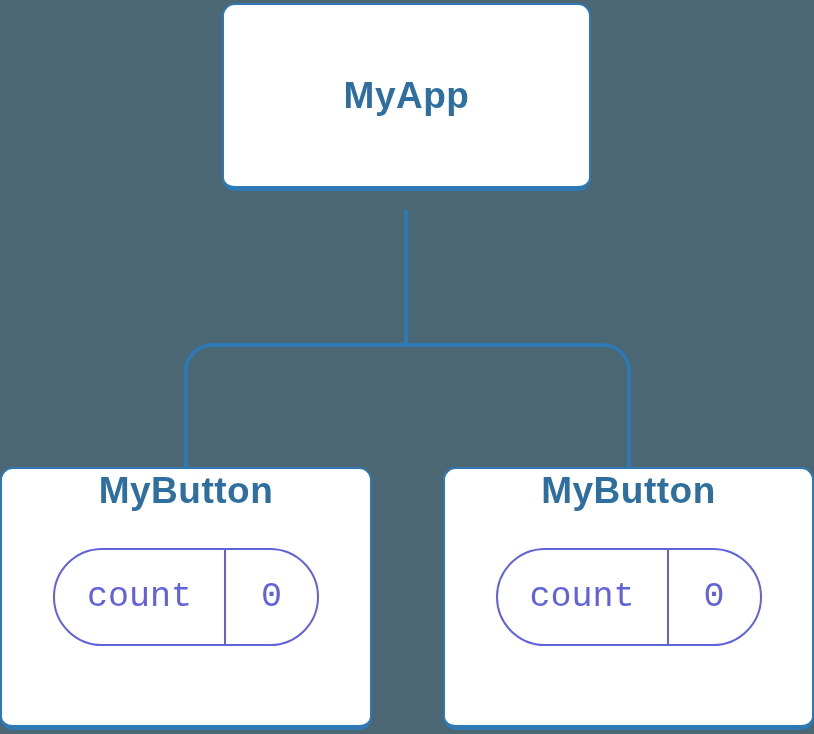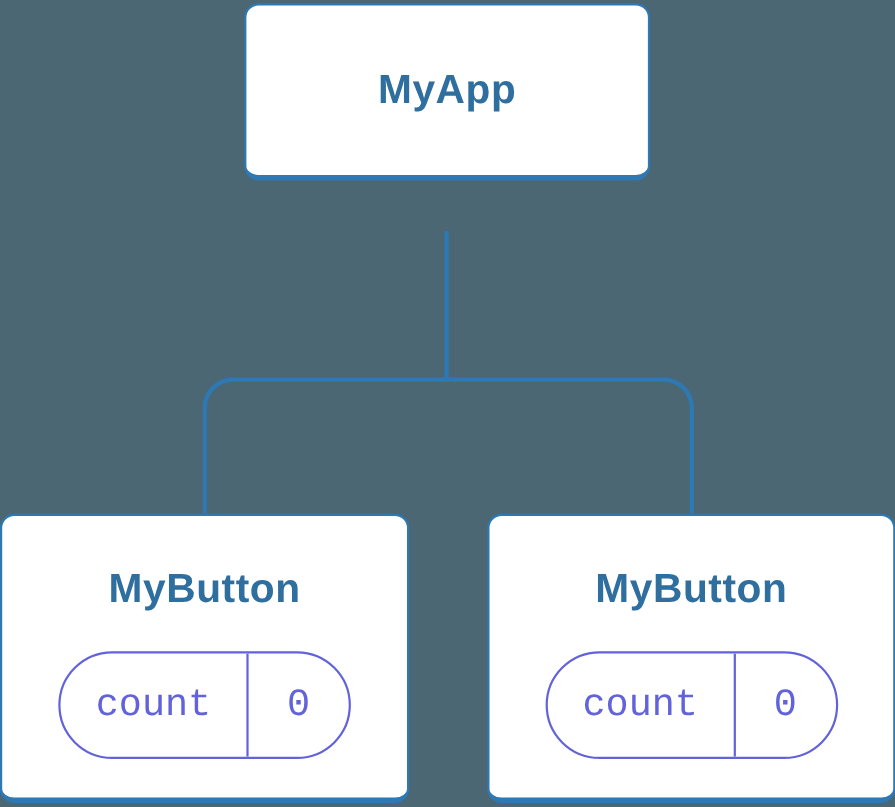--- a/index.html
+++ b/index.html
@@ -22,21 +22,21 @@
   }
   .node {
     position: absolute;
     background: var(--node-bg);
     border: 2px solid var(--line);
     border-bottom-width: 5px;
     border-radius: 13px;
   }
   .root-node {
     left: 222px; top: 3px;
-    width: 369px; height: 161px;
+    width: 369px; height: 188px;
     display: flex; align-items: center; justify-content: center;
   }
   .node-title {
     font-size: 37px;
     font-weight: 600;
     letter-spacing: 0.5px;
     color: var(--title);
     line-height: 44px;
     text-align: center;
   }
@@ -52,21 +52,20 @@
     width: 447px; height: 124px;
     border: 4px solid var(--line);
     border-bottom: none;
     border-radius: 28px 28px 0 0;
     background: transparent;
   }
   .child-node {
     top: 467px;
     width: 372px; height: 263px;
     display: flex; flex-direction: column; align-items: center;
-    padding-top: 44px;
   }
   .child-node.left  { left: 0px; }
   .child-node.right { left: 443px; width: 371px; }
   .state-pill {
     margin-top: 35px;
     width: 266px; height: 98px;
     border: 2px solid var(--state);
     border-radius: 49px;
     display: flex;
     align-items: stretch;

